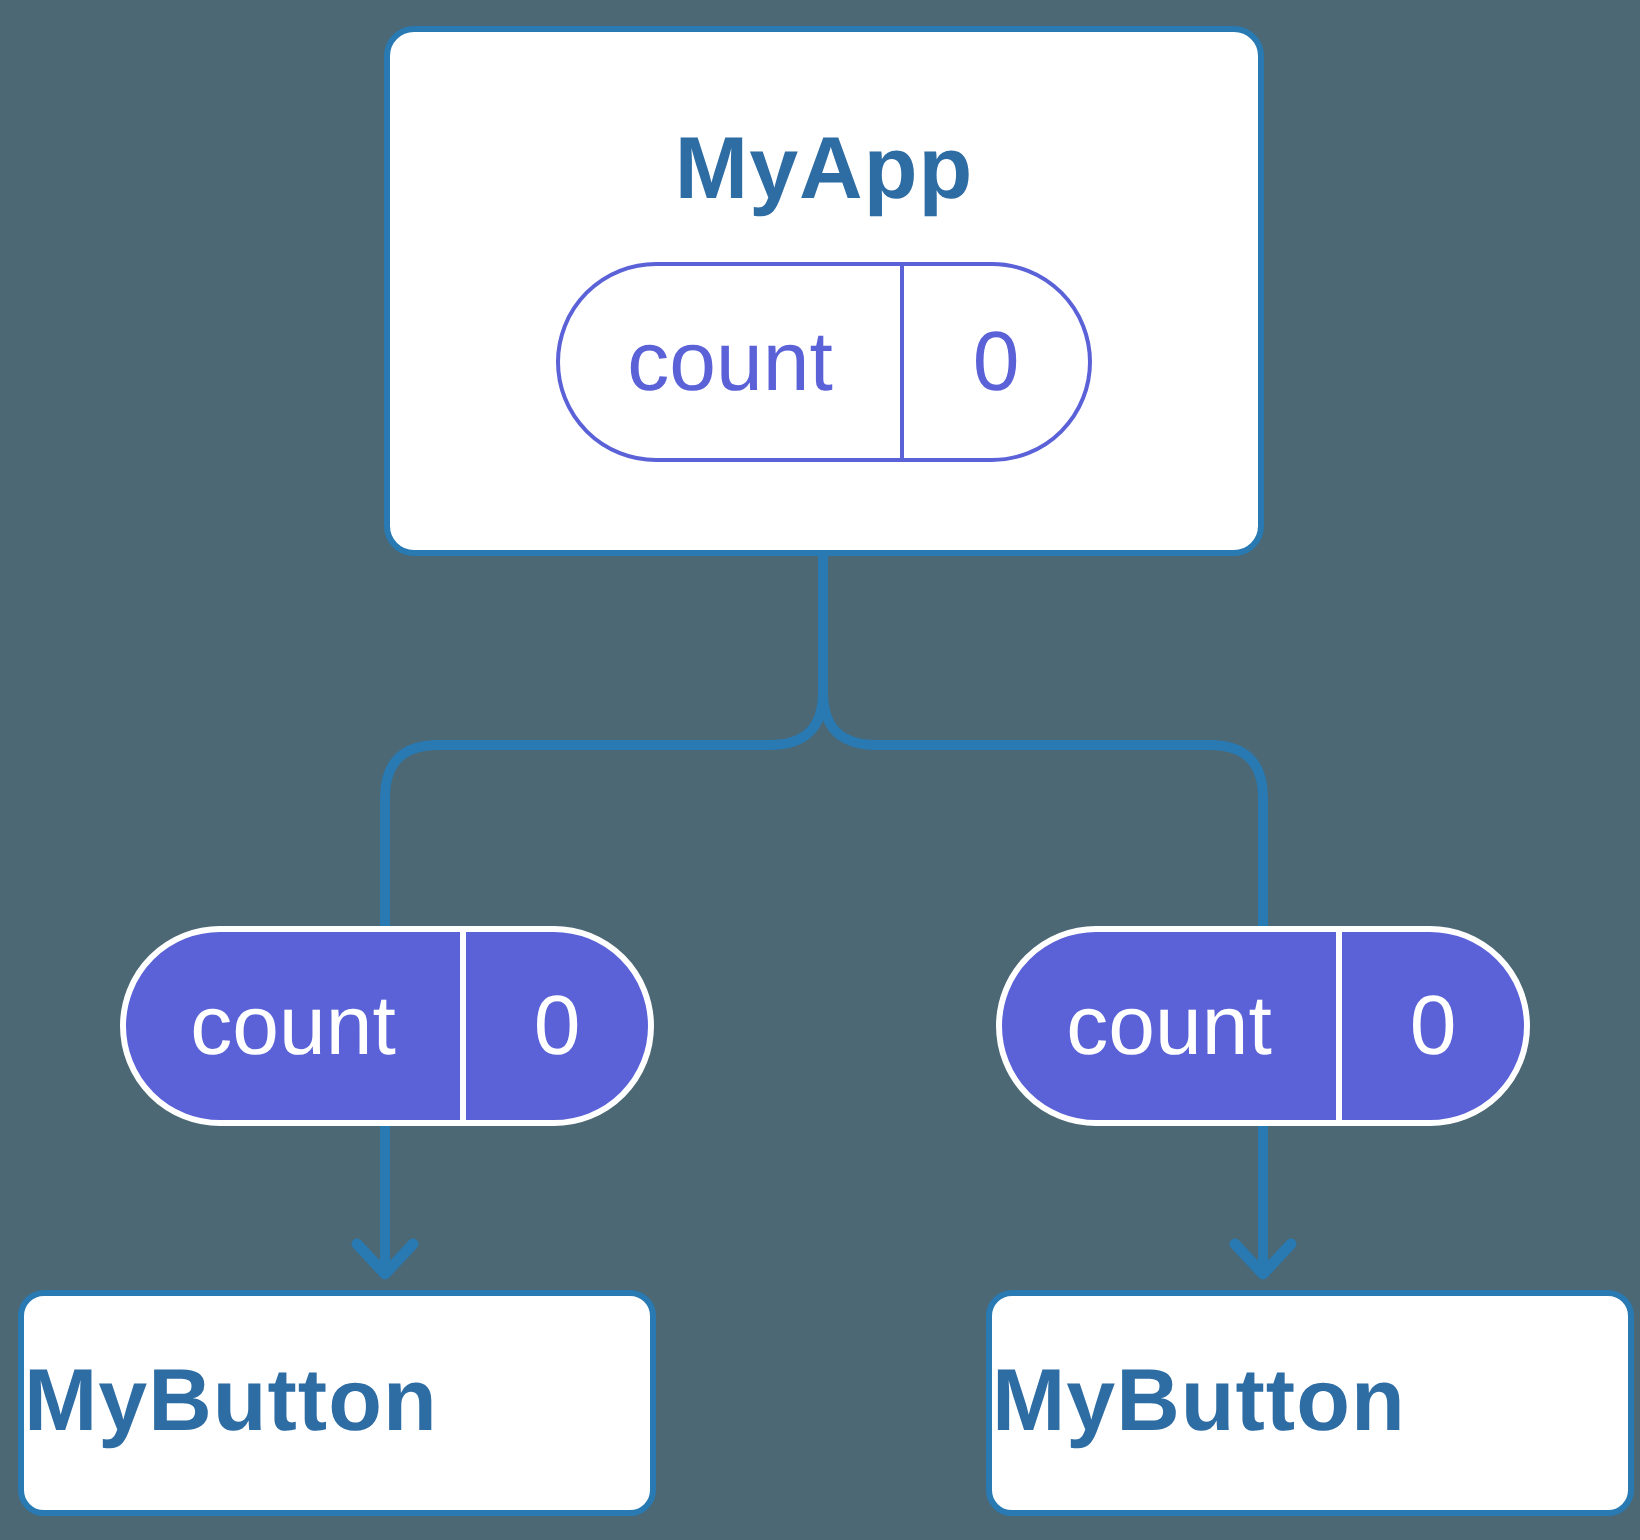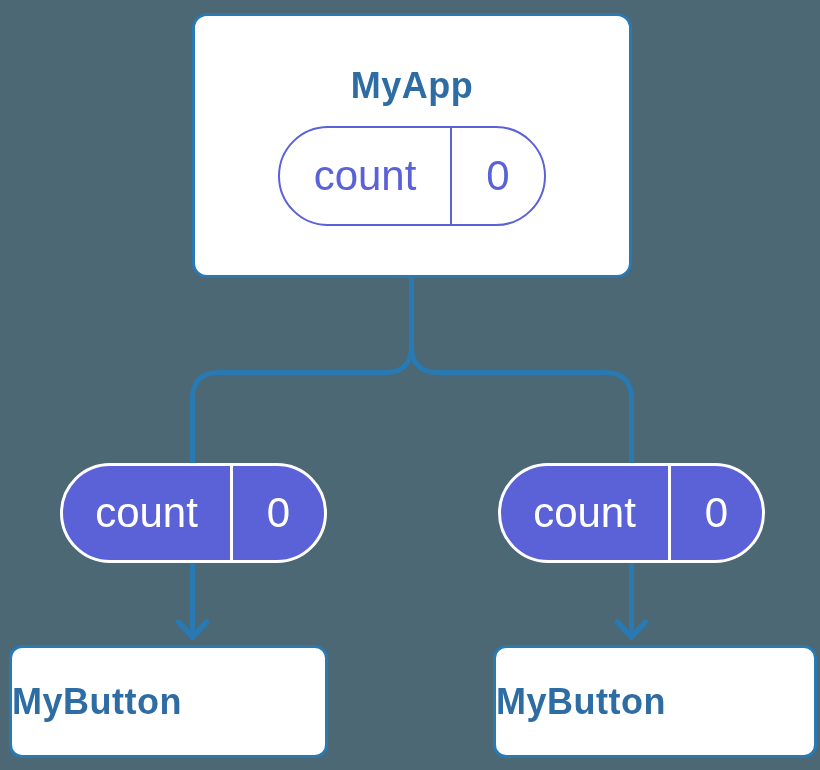--- a/index.html
+++ b/index.html
@@ -12,21 +12,21 @@
 
   .node{
     position:absolute;background:var(--node-bg,#ffffff);
     border:3px solid var(--line,#2979b2);box-sizing:border-box;
   }
   .app-node{
     left:192px;top:13px;width:440px;height:265px;border-radius:15px;
     display:flex;flex-direction:column;align-items:center;justify-content:center;gap:20px;
   }
   .node-title{
-    font-size:36px;font-weight:700;color:var(--title,#2e6da4);
+    font-size:44px;font-weight:700;color:var(--title,#2e6da4);
     letter-spacing:0.5px;line-height:1.15;
   }
   .pill{
     display:flex;align-items:stretch;height:100px;border-radius:50px;
     box-sizing:border-box;overflow:hidden;
   }
   .pill .cell{
     display:flex;align-items:center;justify-content:center;
     font-size:42px;font-weight:400;
   }

